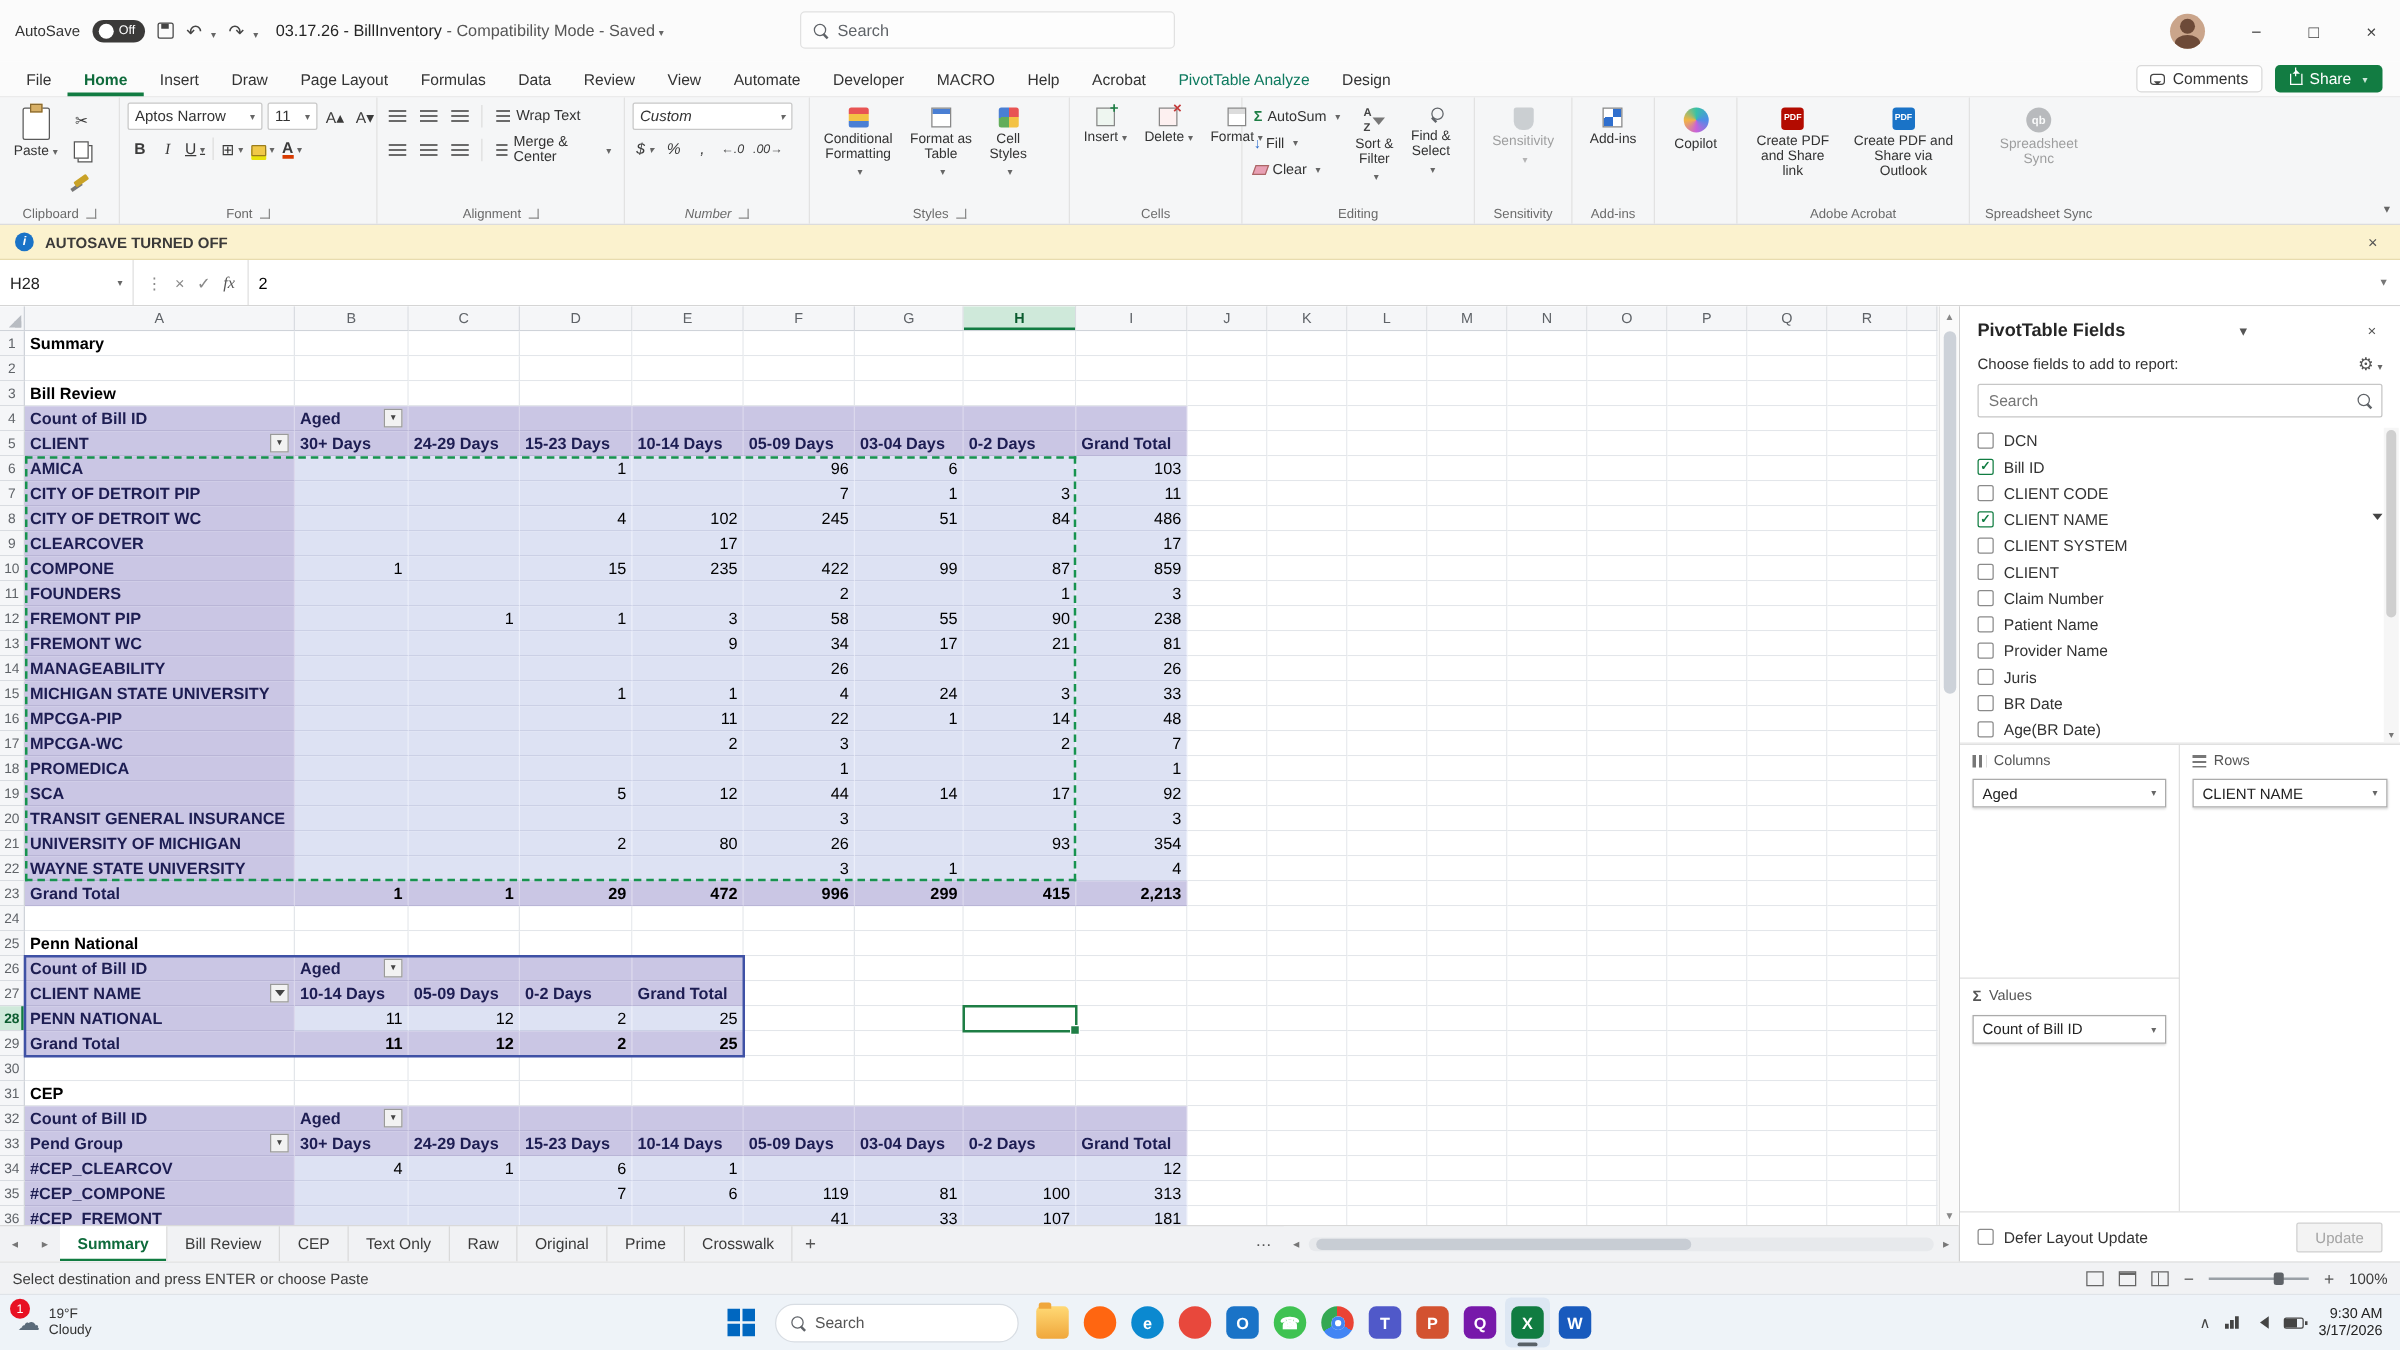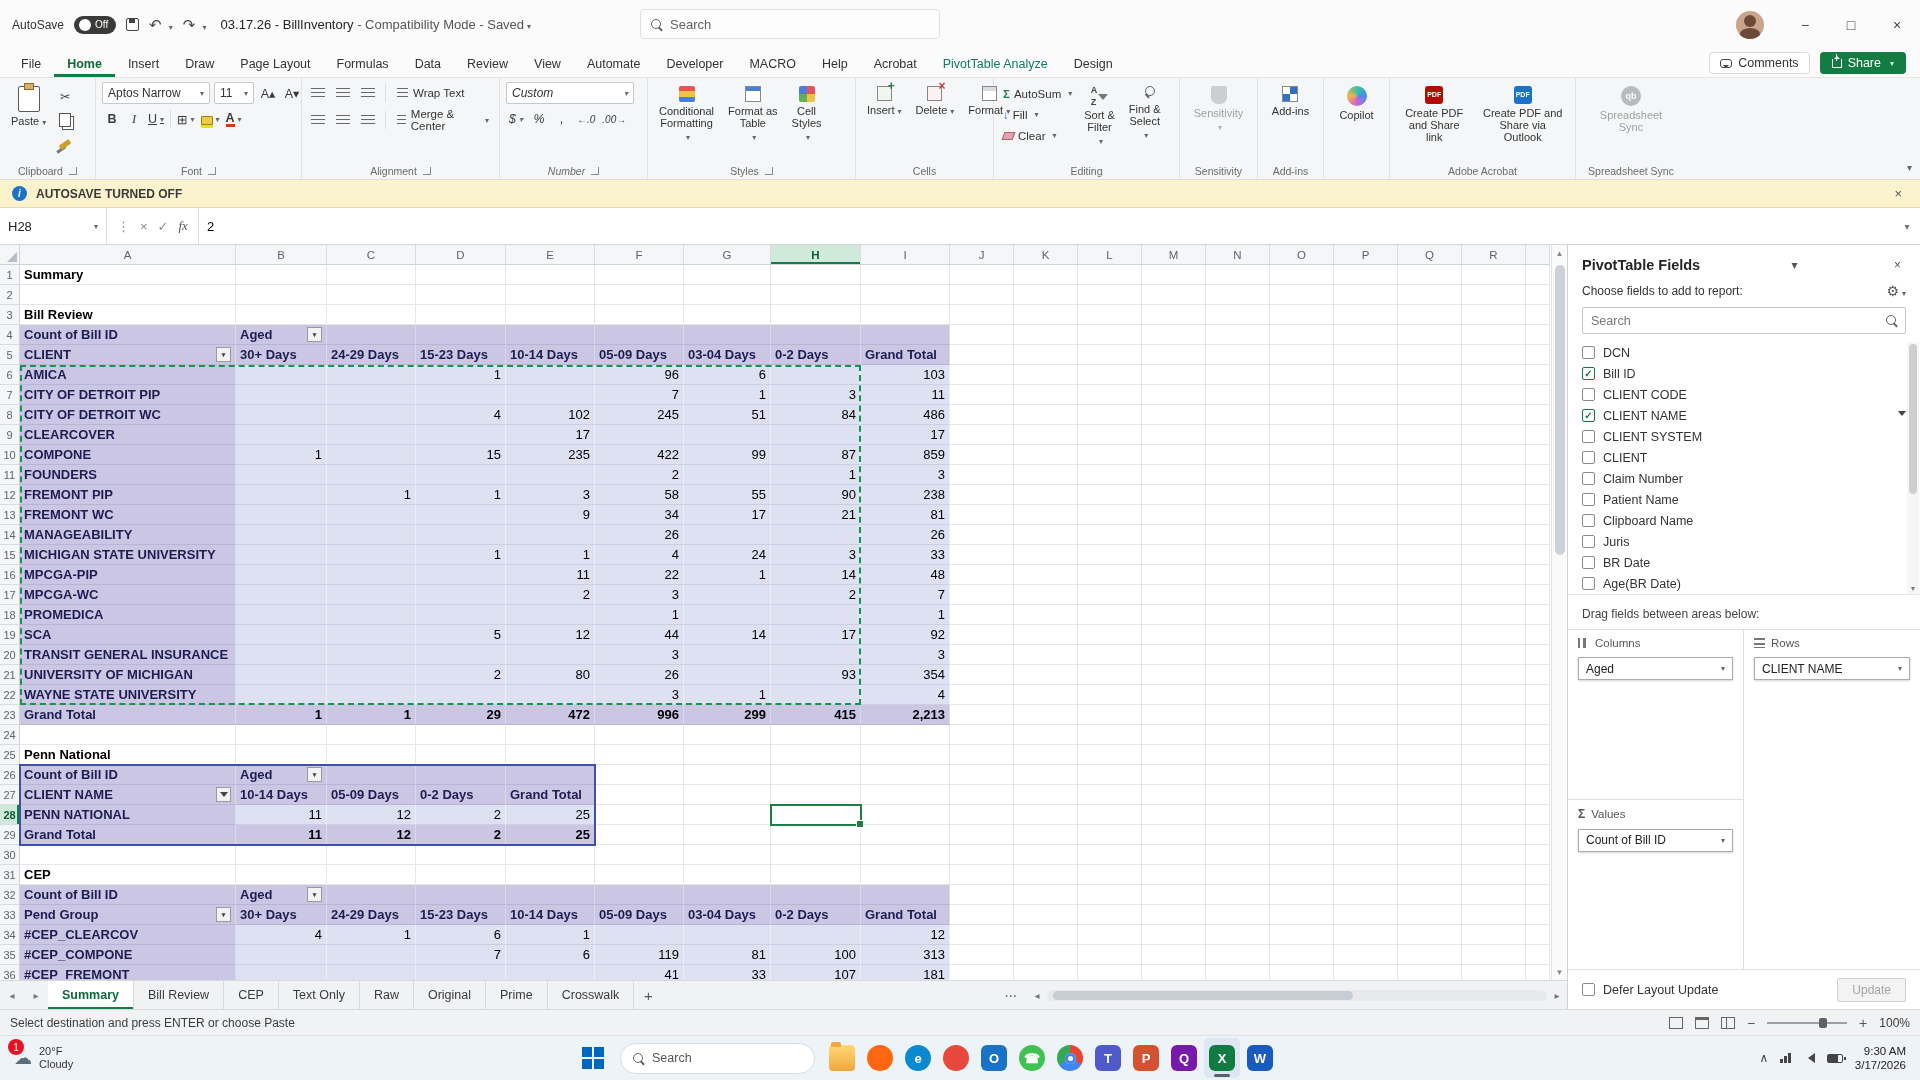--- a/index.html
+++ b/index.html
@@ -1480,40 +1480,39 @@
         <div class="fitem">
           <span class="fcb"></span>
           <span class="flab">Claim Number</span>
         </div>
         <div class="fitem">
           <span class="fcb"></span>
           <span class="flab">Patient Name</span>
         </div>
         <div class="fitem">
           <span class="fcb"></span>
-          <span class="flab">Clipboard Name</span>
+          <span class="flab">Provider Name</span>
         </div>
         <div class="fitem">
           <span class="fcb"></span>
           <span class="flab">Juris</span>
         </div>
         <div class="fitem">
           <span class="fcb"></span>
           <span class="flab">BR Date</span>
         </div>
         <div class="fitem">
           <span class="fcb"></span>
           <span class="flab">Age(BR Date)</span>
         </div>
         <div class="p-vscroll">
           <span class="p-vthumb"></span>
           <span class="p-vsar">▼</span>
         </div>
       </div>
-    <div class="p-drag">Drag fields between areas below:</div>
     <div class="p-quad">
       <div class="q">
         <div class="q-head">
             <span class="q-cols"></span>
             <span>Columns</span>
           </div>
         <div class="chip">
             <span>Aged</span>
             <span class="dd">▾</span>
           </div>
@@ -1560,21 +1559,21 @@
     <span style="font-size:14px;color:#555;">+</span>
     <span>100%</span>
   </div>
 </div>
 
 <div class="taskbar">
   <div class="weather">
     <span class="wbadge">1</span>
     <span class="wicon">☁</span>
     <div class="wtxt">
-        <div>20°F</div>
+        <div>19°F</div>
         <div>Cloudy</div>
       </div>
   </div>
   <div class="tb-center">
     <span class="tapp">
         <span class="winlogo">
           <span></span>
           <span></span>
           <span></span>
           <span></span>

